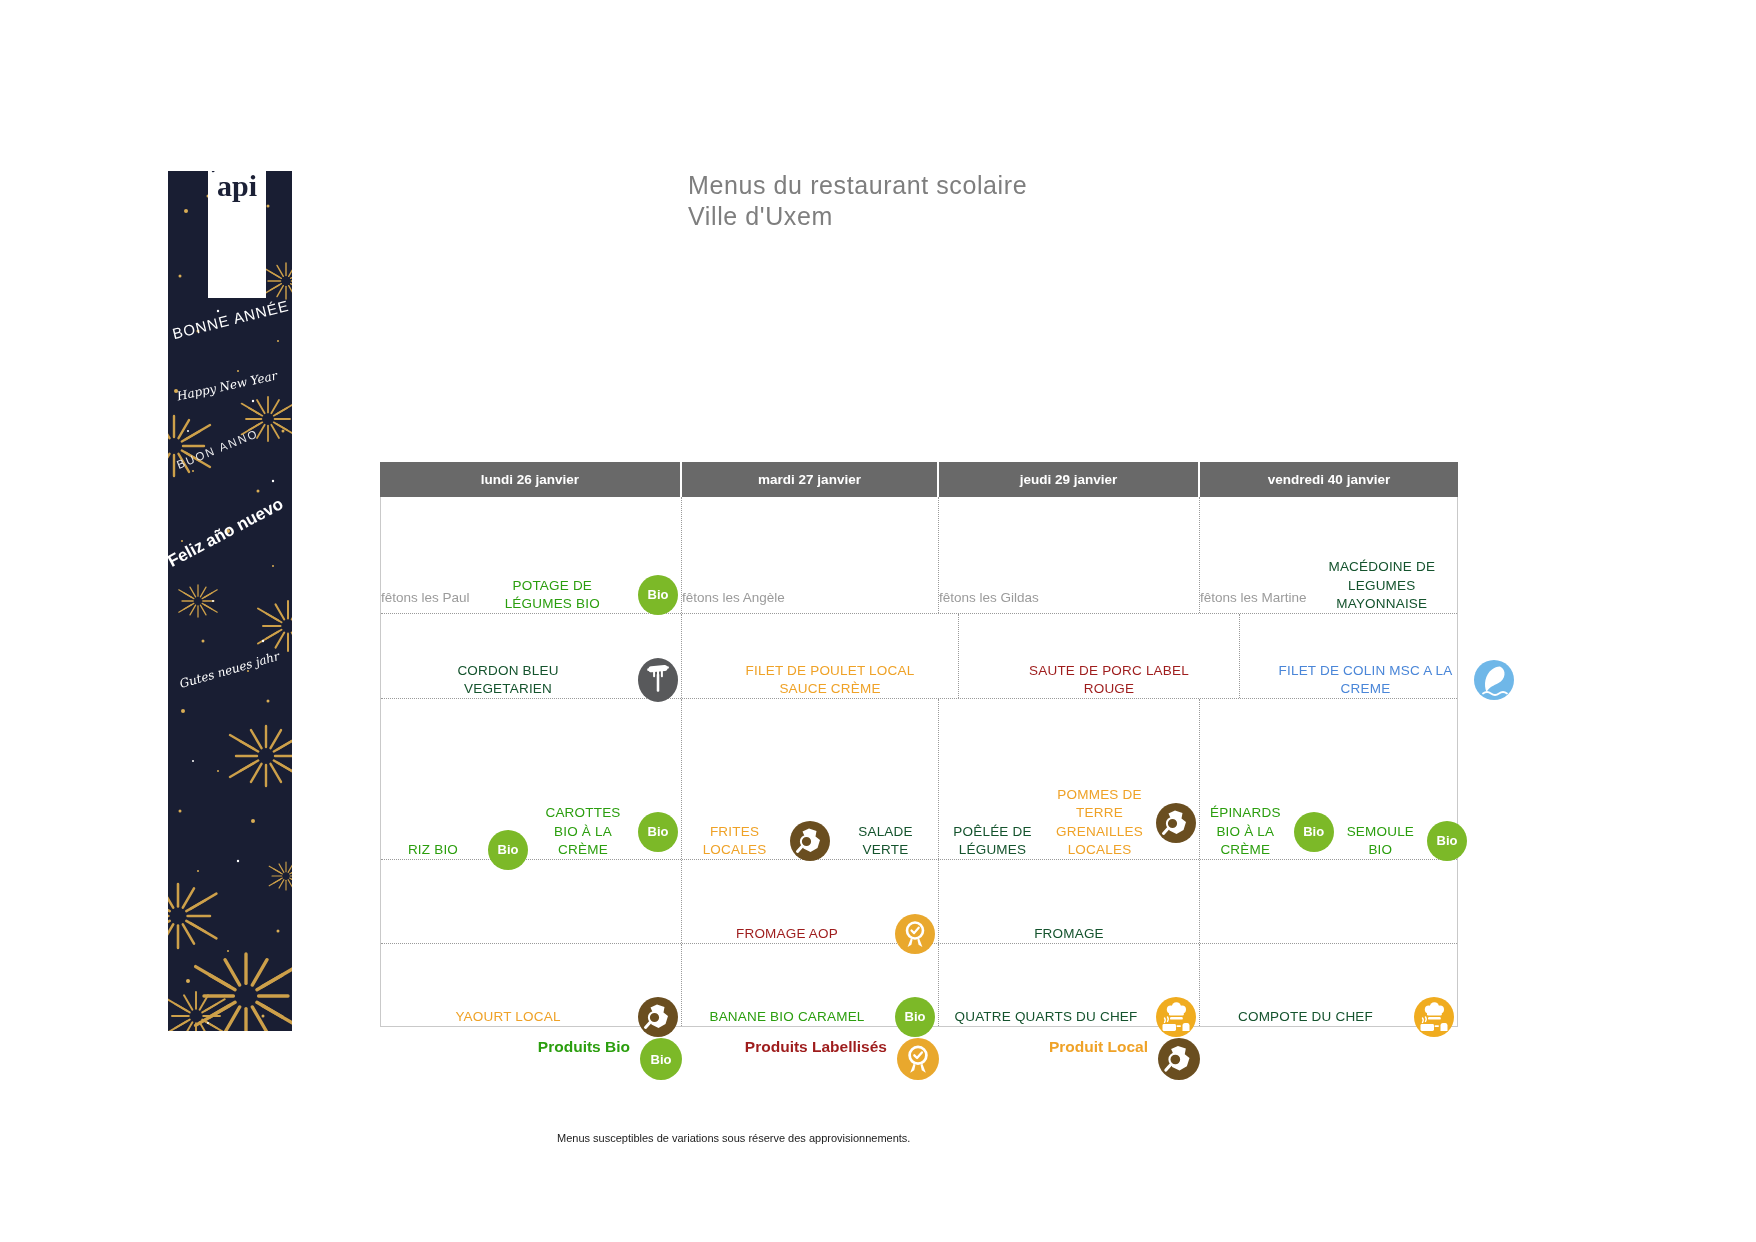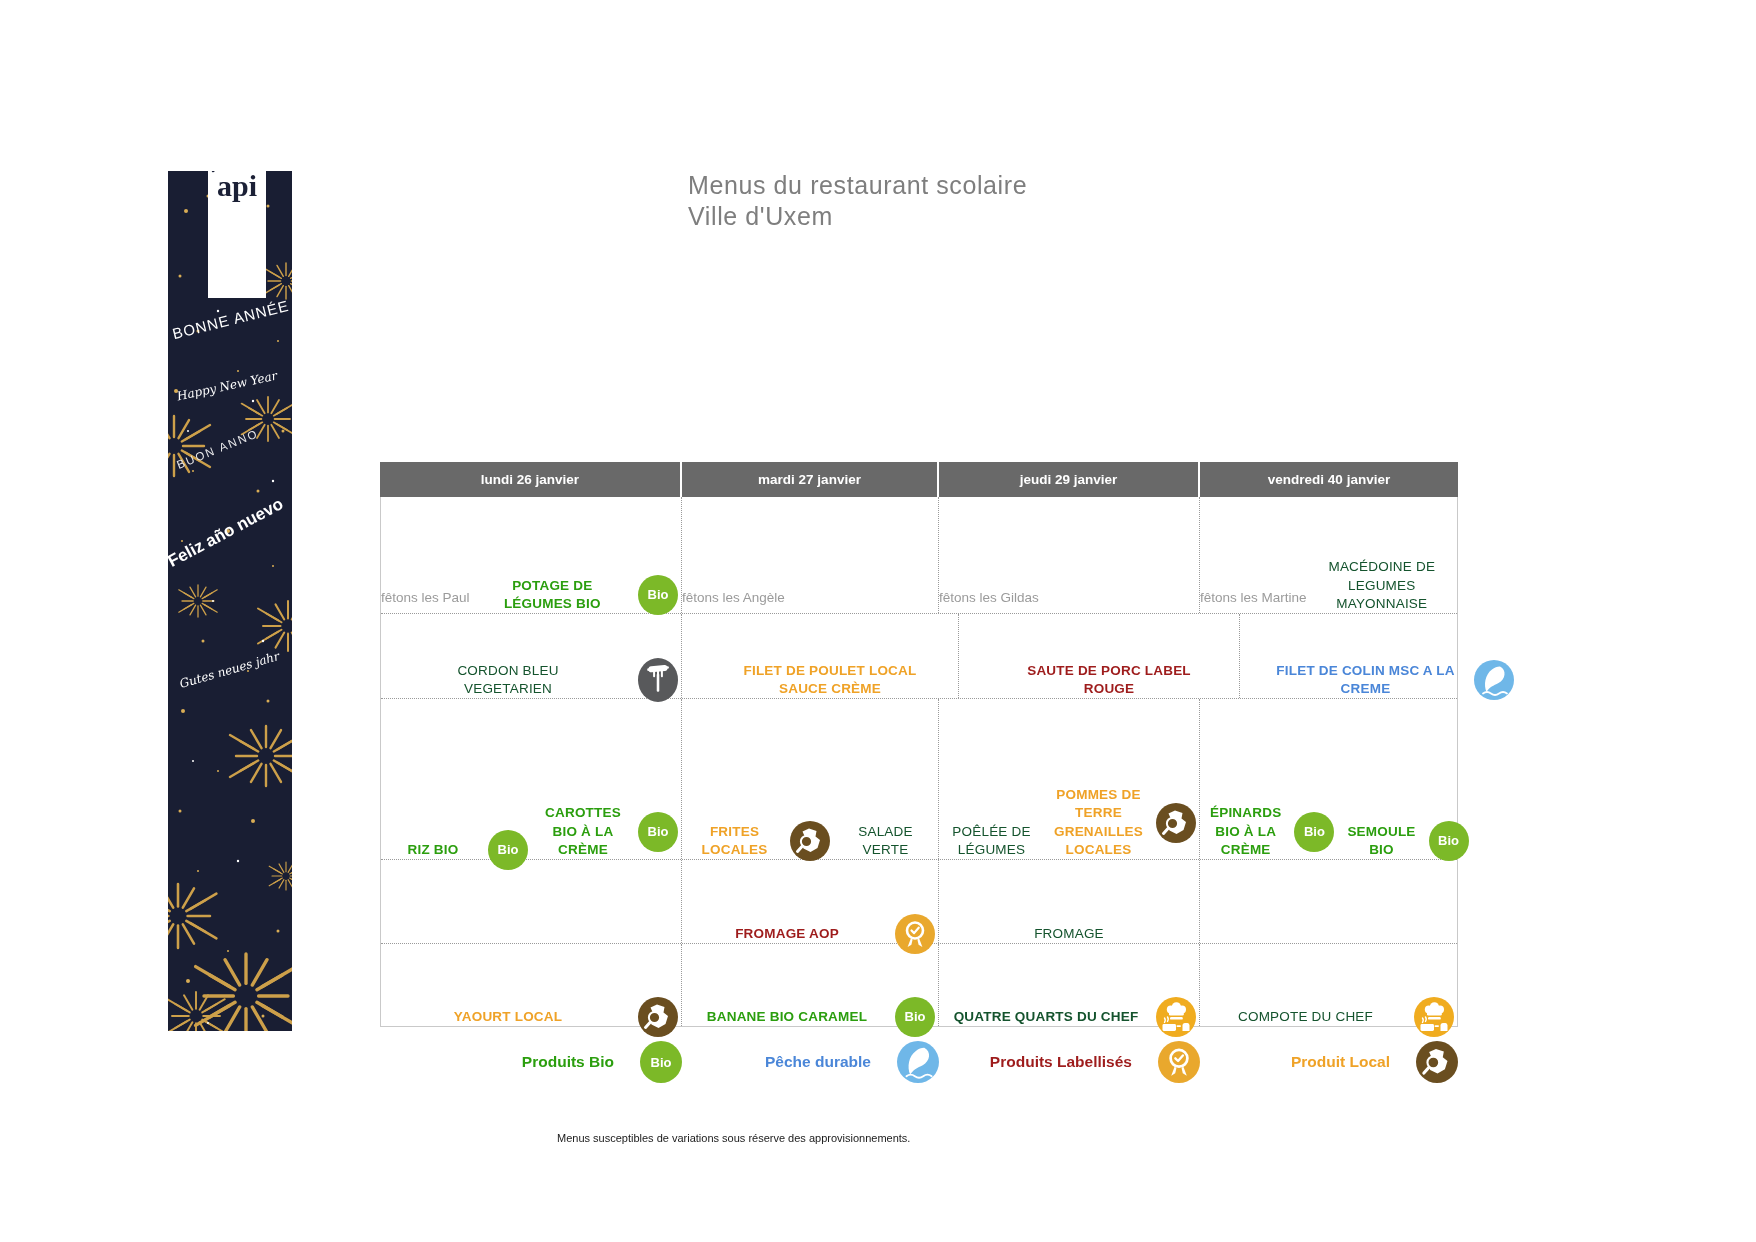--- a/index.html
+++ b/index.html
@@ -38,41 +38,41 @@
   .row-starter{height:116px;}.row-main{height:84px;gap:20px;}.row-sides{height:160px;}
   .row-cheese{height:83px;}.row-dessert{height:82px;}
   .cell{border-right:1px dotted #9a9a9a;position:relative;display:flex;
         flex-direction:row;align-items:flex-end;}
   .cell:last-child{border-right:none;}
   .fete{height:32px;display:flex;align-items:center;justify-content:center;
         color:#9b9b9b;font-size:13.5px;}
   .dish-line{position:relative;flex:1;display:flex;align-items:center;justify-content:center;}
   .dish-line.has-badge{padding-right:46px;}
   .dish-text{font-size:13.5px;text-align:center;line-height:1.35;padding:0 10px;
-             white-space:pre-line;font-weight:bold;letter-spacing:.2px;}
+             white-space:pre-line;font-weight:normal;letter-spacing:.2px;}
   .w-normal{font-weight:400;}
   .c-plain{color:#14532d;}.c-bio{color:#2b9e0e;}.c-local{color:#efa227;}
   .c-label{color:#9e1c1c;}.c-fish{color:#4a86d8;}
 
   
   .badge{position:absolute;right:3px;top:50%;transform:translateY(-50%);
          width:40px;height:40px;border-radius:50%;display:flex;
          align-items:center;justify-content:center;flex:none;}
   .badge svg{width:40px;height:40px;display:block;}
   .b-bio{background:#7cb928;color:#fff;font-weight:bold;font-size:13px;}
   .b-veg{background:#58595b;height:44px;border-radius:50%/50%;}
   .b-fish{background:#6fb7e8;}
   .b-local{background:#6a4e20;}
   .b-label{background:#e9a82d;}
   .b-chef{background:#f0ac1f;}
 
   
   .legend{position:absolute;left:380px;top:1038px;width:1078px;display:grid;
           grid-template-columns:302px 257px 261px 258px;}
-  .legend-item{display:flex;align-items:center;justify-content:flex-end;gap:26px;height:48px;}
+  .legend-item{display:flex;justify-content:flex-end;gap:10px;height:48px;}
   .legend-item .lbadge{position:static;transform:none;width:42px;height:42px;border-radius:50%;
           display:flex;align-items:center;justify-content:center;flex:none;}
   .legend-item .lbadge svg{width:42px;height:42px;}
   .legend-label{font-weight:bold;font-size:15.5px;}
 
   
   .footer-note{position:absolute;left:557px;top:1132px;font-size:11px;color:#1a1a1a;}
 </style>
 </head>
 <body>
@@ -428,28 +428,20 @@
 </div>
 
 <div class="legend">
   <div class="legend-item">
     <span class="legend-label c-bio">Produits Bio</span>
     <span class="lbadge b-bio">
         <span>Bio</span>
       </span>
   </div>
   <div class="legend-item">
-    <span class="legend-label c-fish">Pêche durable</span>
-    <span class="lbadge b-fish">
-      <svg viewBox="0 0 40 40">
-          <use href="#fish-icon-shape"></use>
-        </svg>
-      </span>
-  </div>
-  <div class="legend-item">
     <span class="legend-label c-label">Produits Labellisés</span>
     <span class="lbadge b-label">
       <svg viewBox="0 0 40 40">
           <use href="#label-icon-shape"></use>
         </svg>
       </span>
   </div>
   <div class="legend-item">
     <span class="legend-label c-local">Produit Local</span>
     <span class="lbadge b-local">

